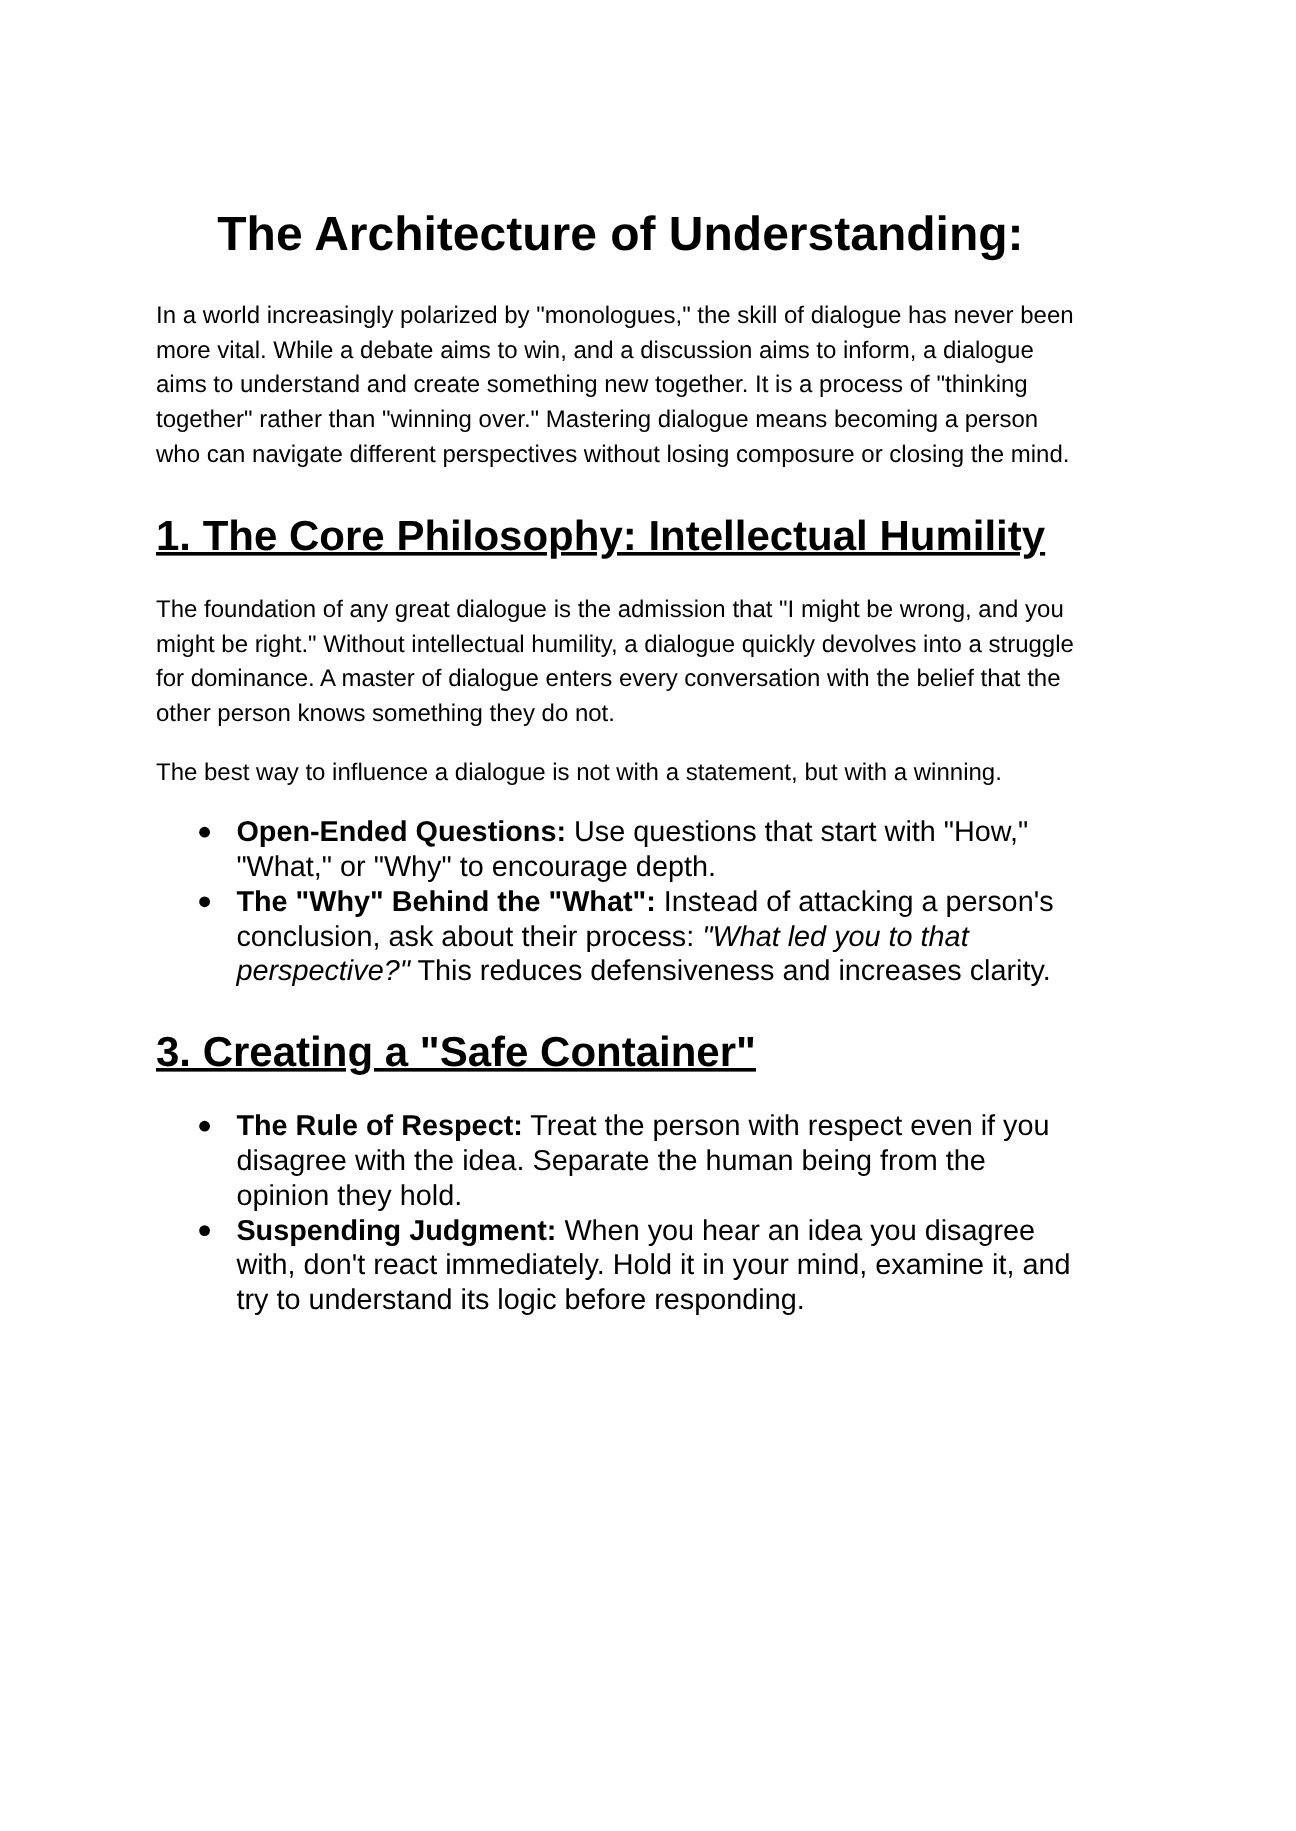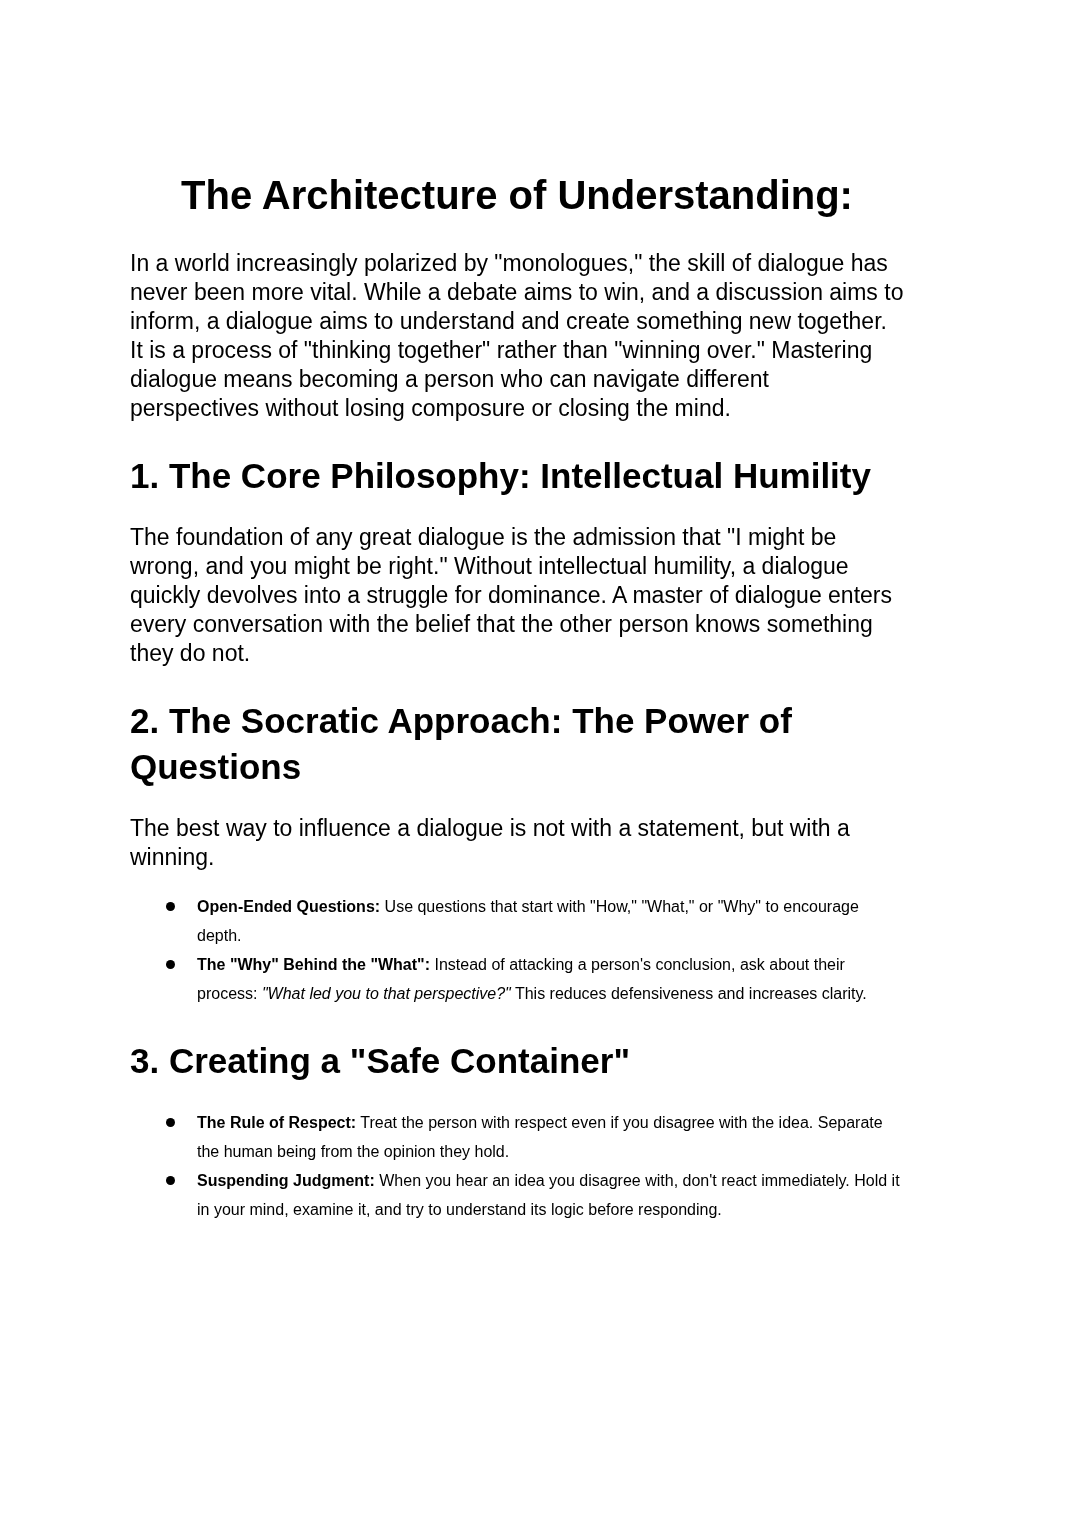--- a/index.html
+++ b/index.html
@@ -18,35 +18,36 @@
     padding: 169px 130px 0 130px;
   }
   h1.doc-title {
     font-size: 40px;
     line-height: 52px;
     font-weight: 700;
     text-align: center;
     margin: 0 0 28px 0;
   }
   p.body-text {
-    font-size: 23px;
+    font-size: 20px;
     line-height: 29px;
     margin: 0 0 20px 0;
   }
   h2.section-heading {
     font-size: 35px;
     line-height: 46px;
     font-weight: 700;
     margin: 30px 0 24px 0;
+    text-decoration: underline;
   }
   ul.bullet-list {
     list-style: none;
     margin: 0 0 20px 0;
     padding: 0 0 0 67px;
-    font-size: 16px;
+    font-size: 24px;
     line-height: 29px;
   }
   ul.bullet-list li { position: relative; }
   ul.bullet-list li::before {
     content: "";
     position: absolute;
     left: -31px;
     top: 10px;
     width: 9px;
     height: 9px;
@@ -61,21 +62,20 @@
 
 <div class="page">
 
   <h1 class="doc-title"><span>The Architecture of Understanding:</span><br></h1>
 
   <p class="body-text">In a world increasingly polarized by "monologues," the skill of dialogue has never been more vital. While a debate aims to win, and a discussion aims to inform, a dialogue aims to understand and create something new together. It is a process of "thinking together" rather than "winning over." Mastering dialogue means becoming a person who can navigate different perspectives without losing composure or closing the mind.</p>
 
   <h2 class="section-heading">1. The Core Philosophy: Intellectual Humility</h2>
   <p class="body-text">The foundation of any great dialogue is the admission that "I might be wrong, and you might be right." Without intellectual humility, a dialogue quickly devolves into a struggle for dominance. A master of dialogue enters every conversation with the belief that the other person knows something they do not.</p>
 
-  <h2 class="section-heading">2. The Socratic Approach: The Power of Questions</h2>
   <p class="body-text">The best way to influence a dialogue is not with a statement, but with a winning.</p>
   <ul class="bullet-list">
     <li><span class="b">Open-Ended Questions:</span><span> Use questions that start with "How," "What," or "Why" to encourage depth.</span><span class="i"></span><span></span></li>
     <li><span class="b">The "Why" Behind the "What":</span><span> Instead of attacking a person's conclusion, ask about their process: </span><span class="i">"What led you to that perspective?"</span><span> This reduces defensiveness and increases clarity.</span></li>
   </ul>
 
   <h2 class="section-heading">3. Creating a "Safe Container"</h2>
   <ul class="bullet-list">
     <li><span class="b">The Rule of Respect:</span><span> Treat the person with respect even if you disagree with the idea. Separate the human being from the opinion they hold.</span><span class="i"></span><span></span></li>
     <li><span class="b">Suspending Judgment:</span><span> When you hear an idea you disagree with, don't react immediately. Hold it in your mind, examine it, and try to understand its logic before responding.</span><span class="i"></span><span></span></li>

